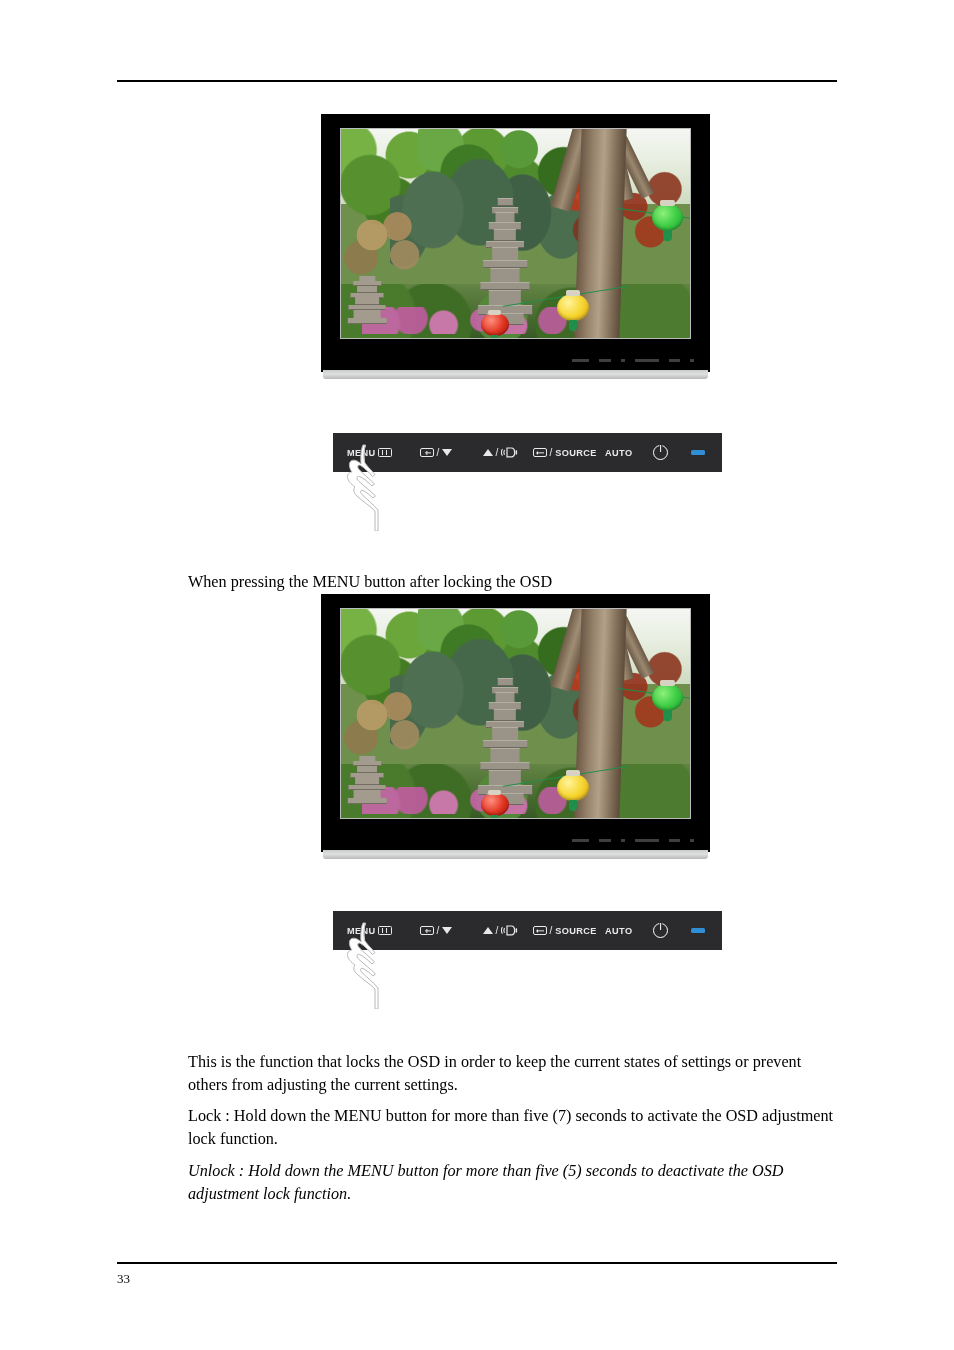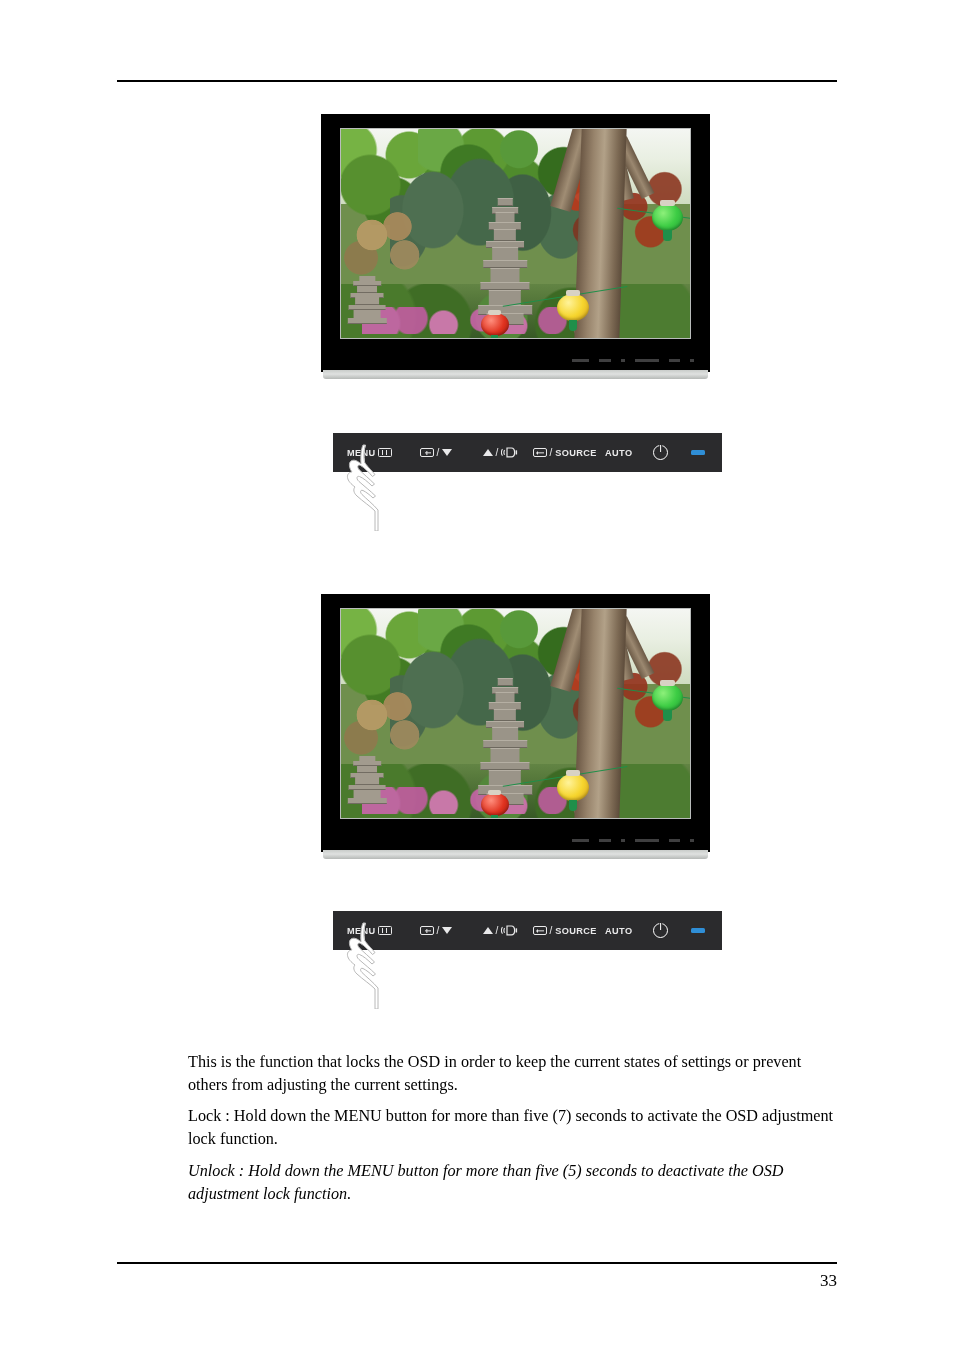--- a/index.html
+++ b/index.html
@@ -49,22 +49,22 @@
     top: 1262px;
     width: 720px;
     height: 2px;
     background: #000;
   }
   .footer-pageno {
     position: absolute;
     left: 117px;
     top: 1271px;
     width: 720px;
-    text-align: right;
-    font-size: 17px;
+    text-align: left;
+    font-size: 13px;
   }
 
   
   .body-text {
     position: absolute;
     font-size: 16.2px;
     line-height: 23px;
     text-align: left;
     color: #000;
   }
@@ -677,20 +677,21 @@
                L39 88 L39 67 C34 61 27.5 56 23 51.5 C20.5 49 21.5 46.5 24 47.5
                C27 49 31 52 34 55 L36.5 53 C31.5 48 25 43 20 38.5
                C17 36 17.5 32.5 20.5 33.5 C24 34.8 29 39 33 43 L35.5 41
                C30.5 36 24.5 31 20.5 27 C17.8 24.3 18.5 21 21.5 22.5
                C25 24.3 30 29.5 33.5 33.5 L36 31.5 C32 27 27 22 25.5 19
                C24.5 13 25 6 26.5 2 Z" fill="#ffffff" stroke="#b8b8b8" stroke-width="1"></path>
       <path d="M26.5 2 C25 6 24.5 13 25.5 19" fill="none" stroke="#cccccc" stroke-width="0.8"></path>
     </svg>
   </div>
 
+  <div class="body-text caption-line">When pressing the MENU button after locking the OSD</div>
 
   <div class="monitor monitor-2">
     <div class="monitor-bezel">
       <div class="monitor-inner-frame">
         <div class="monitor-screen">
           <div class="sky"></div>
           <div class="canopy-left"></div>
           <div class="canopy-mid"></div>
           <div class="conifer-band"></div>
           <div class="shrub-red-right"></div>

